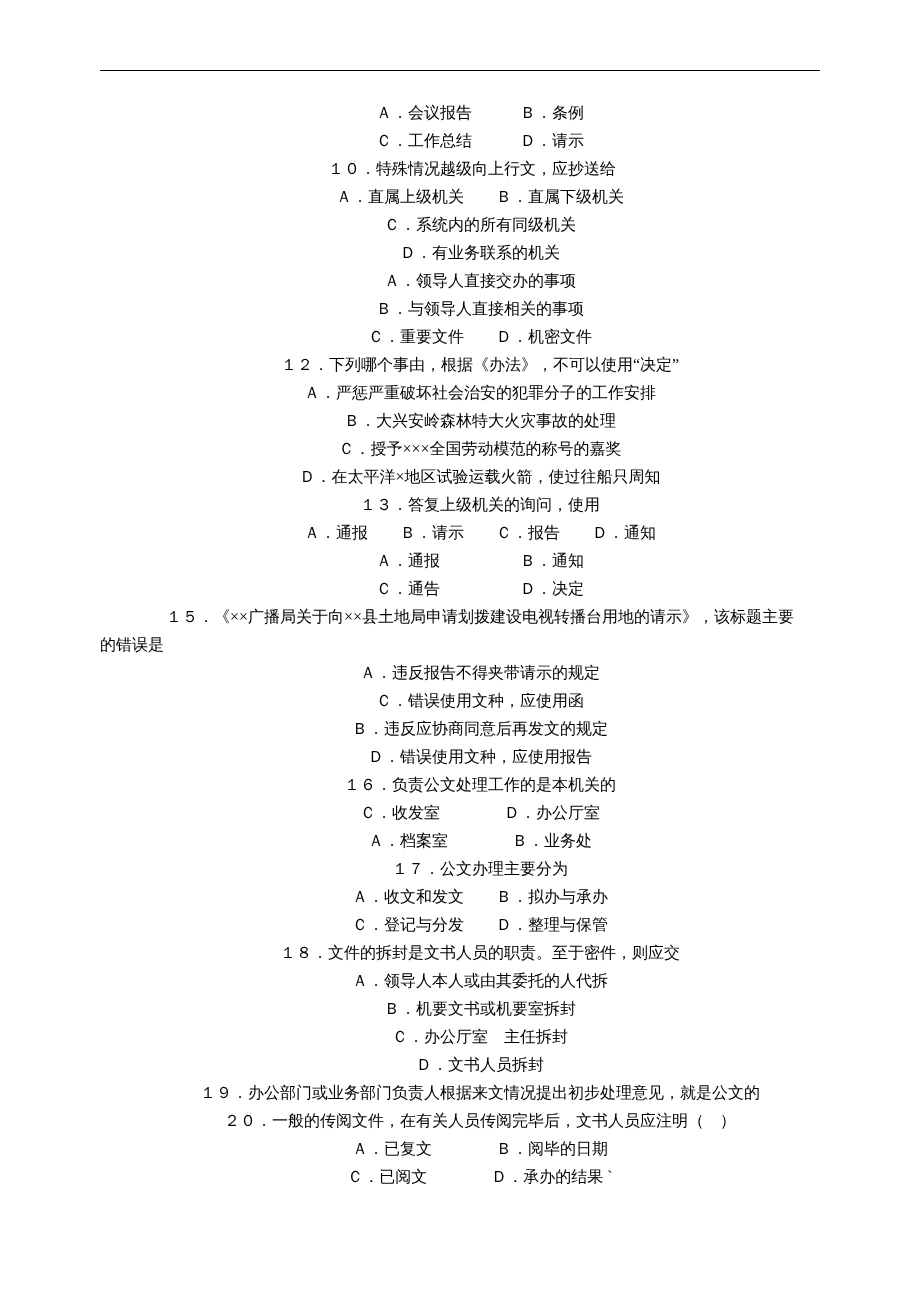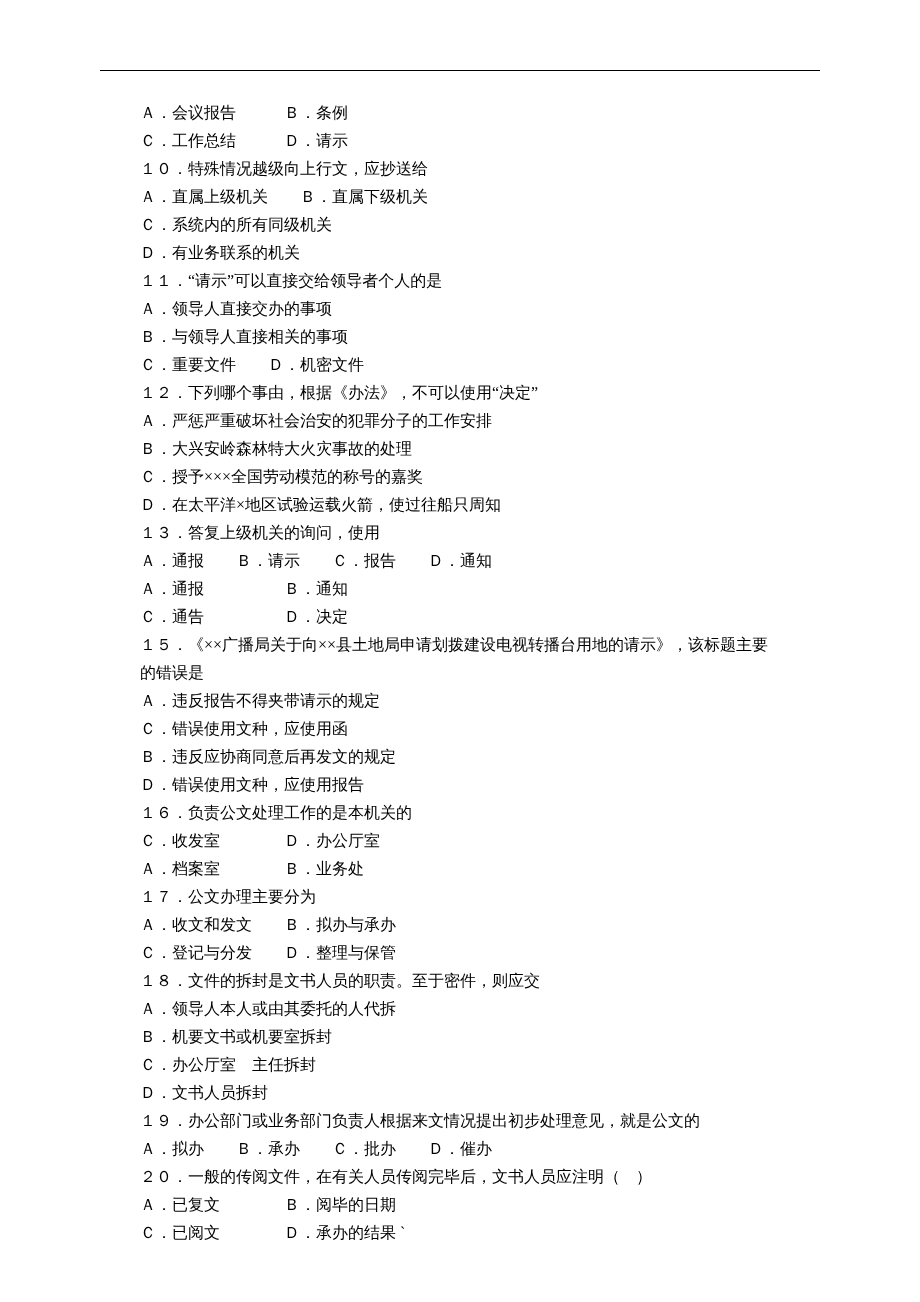--- a/index.html
+++ b/index.html
@@ -19,39 +19,38 @@
   }
   .rule {
     border-top: 1px solid #000;
     margin: 0 0 28px 0;
   }
   .line {
     white-space: pre;
   }
   .indent {
     text-indent: 2.5em;
+    text-align: center;
   }
   .wrap-continue {
     text-indent: 0;
-    margin-left: 40px;
   }
 </style>
 </head>
 <body>
 
 <div class="page">
   <div class="rule"></div>
 
   <div class="line indent">Ａ．会议报告　　　Ｂ．条例</div>
   <div class="line indent">Ｃ．工作总结　　　Ｄ．请示</div>
   <div class="line indent">１０．特殊情况越级向上行文，应抄送给　</div>
   <div class="line indent">Ａ．直属上级机关　　Ｂ．直属下级机关</div>
   <div class="line indent">Ｃ．系统内的所有同级机关</div>
   <div class="line indent">Ｄ．有业务联系的机关</div>
-  <div class="line indent">１１．“请示”可以直接交给领导者个人的是</div>
   <div class="line indent">Ａ．领导人直接交办的事项</div>
   <div class="line indent">Ｂ．与领导人直接相关的事项</div>
   <div class="line indent">Ｃ．重要文件　　Ｄ．机密文件</div>
   <div class="line indent">１２．下列哪个事由，根据《办法》，不可以使用“决定”</div>
   <div class="line indent">Ａ．严惩严重破坏社会治安的犯罪分子的工作安排</div>
   <div class="line indent">Ｂ．大兴安岭森林特大火灾事故的处理</div>
   <div class="line indent">Ｃ．授予×××全国劳动模范的称号的嘉奖</div>
   <div class="line indent">Ｄ．在太平洋×地区试验运载火箭，使过往船只周知</div>
   <div class="line indent">１３．答复上级机关的询问，使用</div>
   <div class="line indent">Ａ．通报　　Ｂ．请示　　Ｃ．报告　　Ｄ．通知</div>
@@ -69,19 +68,18 @@
   <div class="line indent">Ａ．档案室　　　　Ｂ．业务处</div>
   <div class="line indent">１７．公文办理主要分为</div>
   <div class="line indent">Ａ．收文和发文　　Ｂ．拟办与承办</div>
   <div class="line indent">Ｃ．登记与分发　　Ｄ．整理与保管</div>
   <div class="line indent">１８．文件的拆封是文书人员的职责。至于密件，则应交</div>
   <div class="line indent">Ａ．领导人本人或由其委托的人代拆</div>
   <div class="line indent">Ｂ．机要文书或机要室拆封</div>
   <div class="line indent">Ｃ．办公厅室　主任拆封</div>
   <div class="line indent">Ｄ．文书人员拆封</div>
   <div class="line indent">１９．办公部门或业务部门负责人根据来文情况提出初步处理意见，就是公文的</div>
-  <div class="line indent">Ａ．拟办　　Ｂ．承办　　Ｃ．批办　　Ｄ．催办</div>
   <div class="line indent">２０．一般的传阅文件，在有关人员传阅完毕后，文书人员应注明（　）</div>
   <div class="line indent">Ａ．已复文　　　　Ｂ．阅毕的日期</div>
   <div class="line indent">Ｃ．已阅文　　　　Ｄ．承办的结果 `</div>
 
 
 </div>
 
 </body></html>

